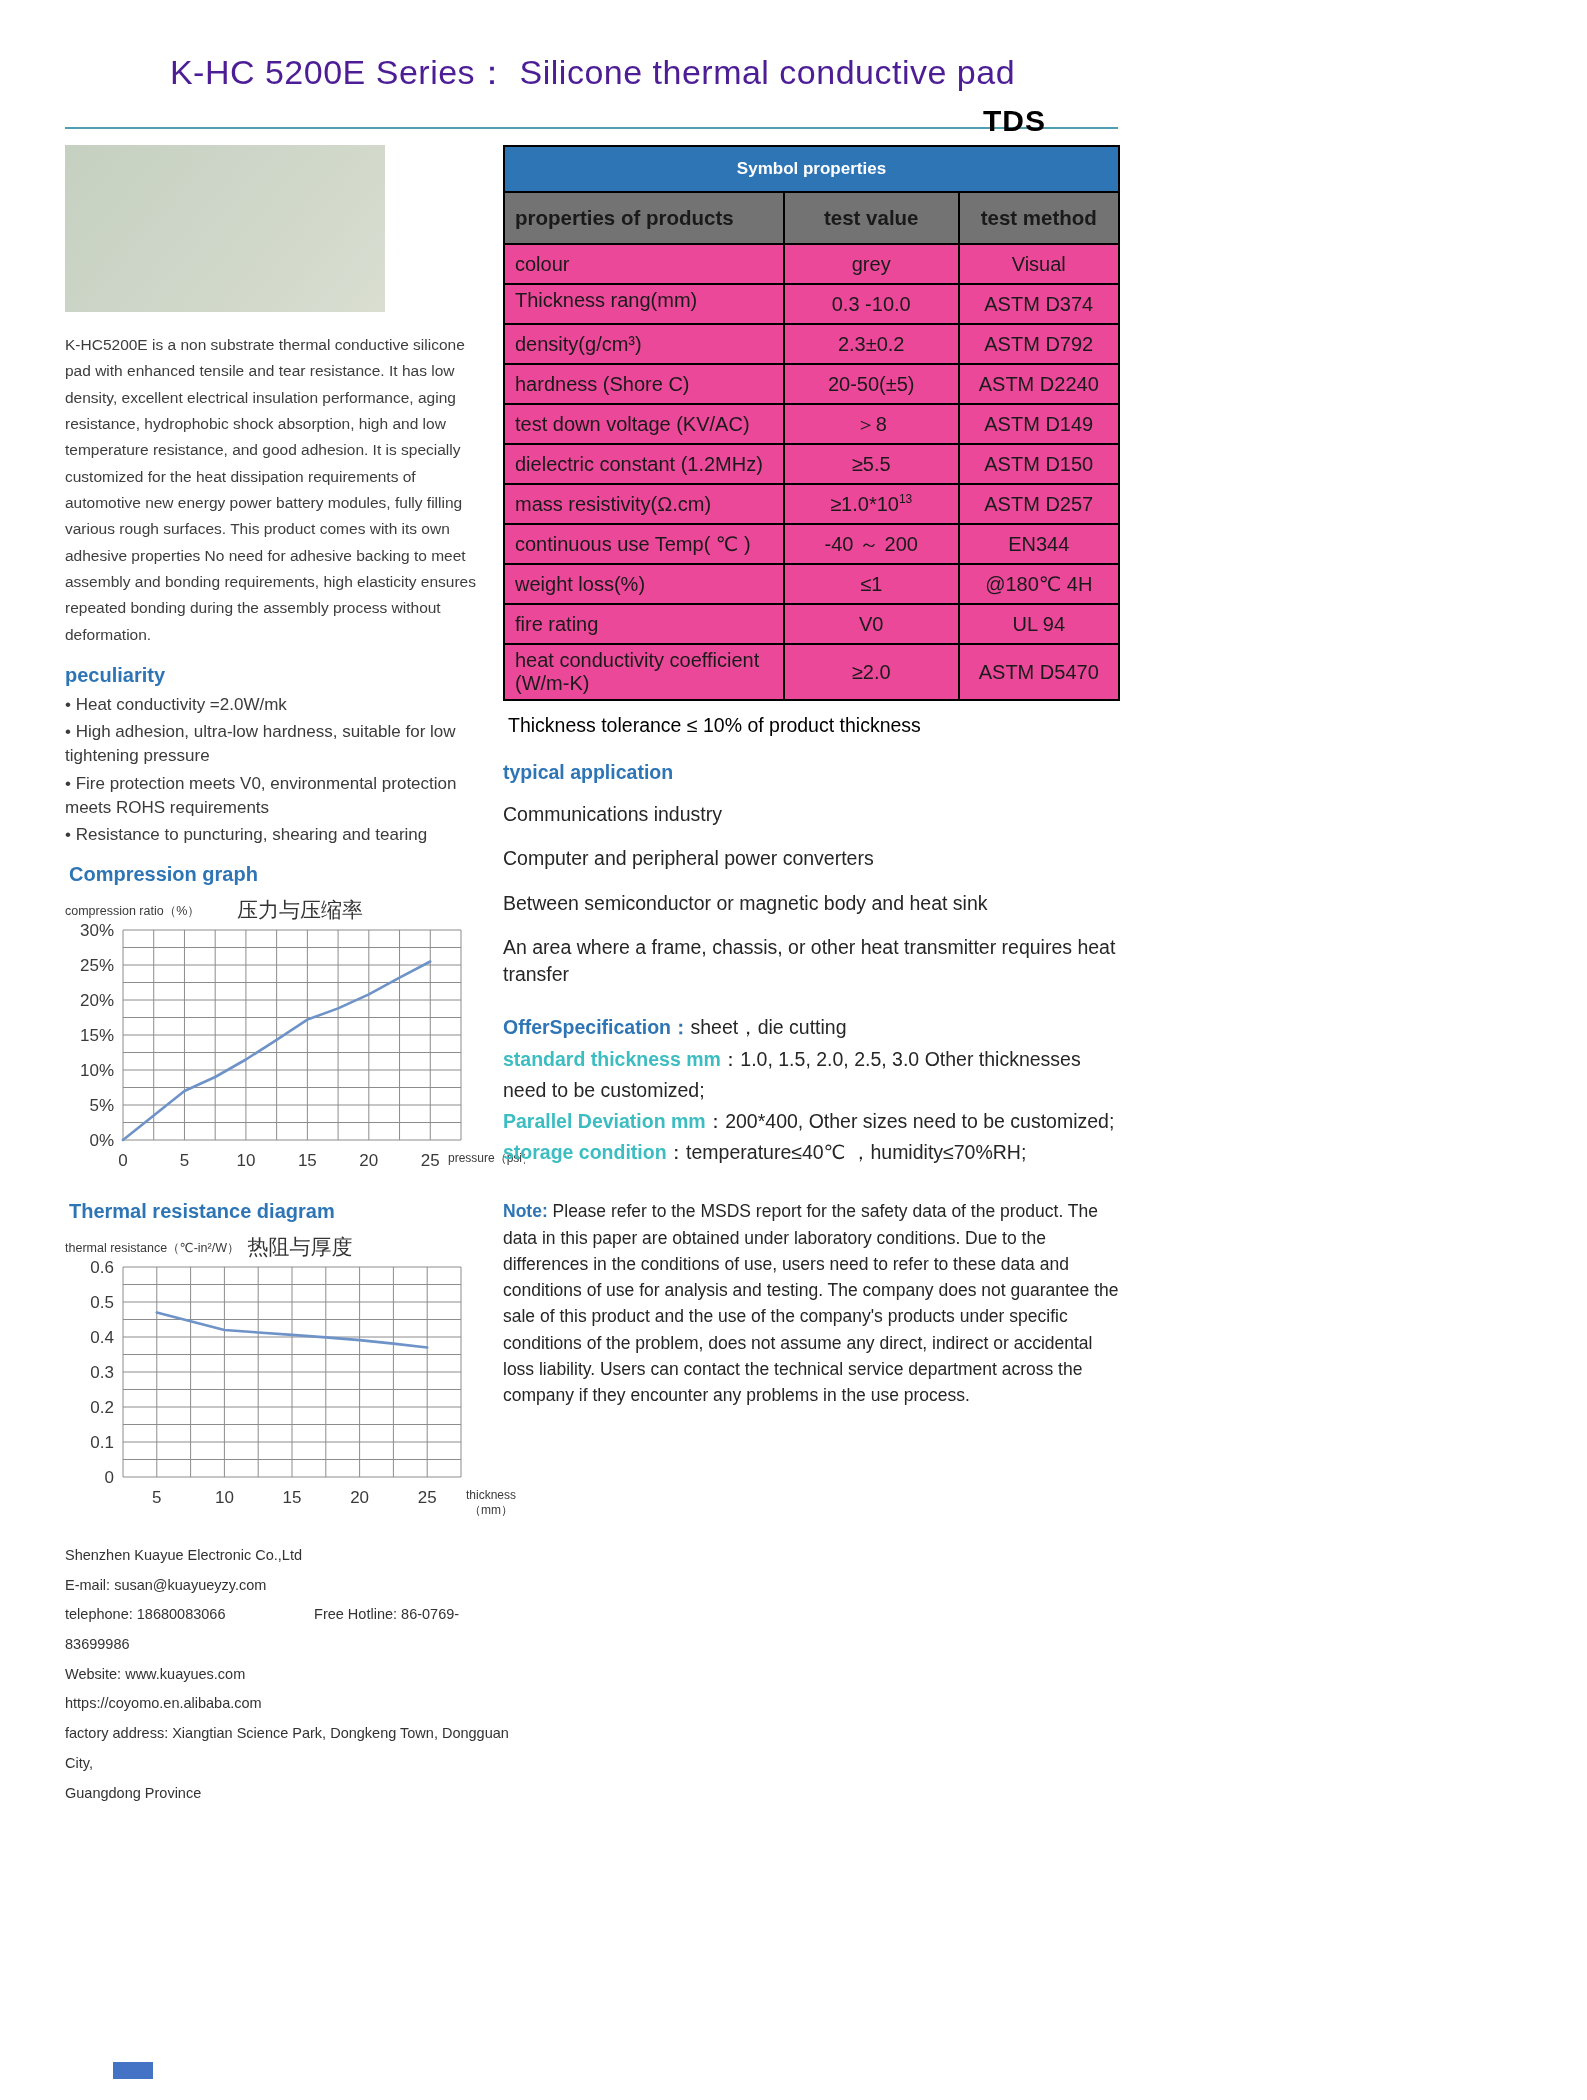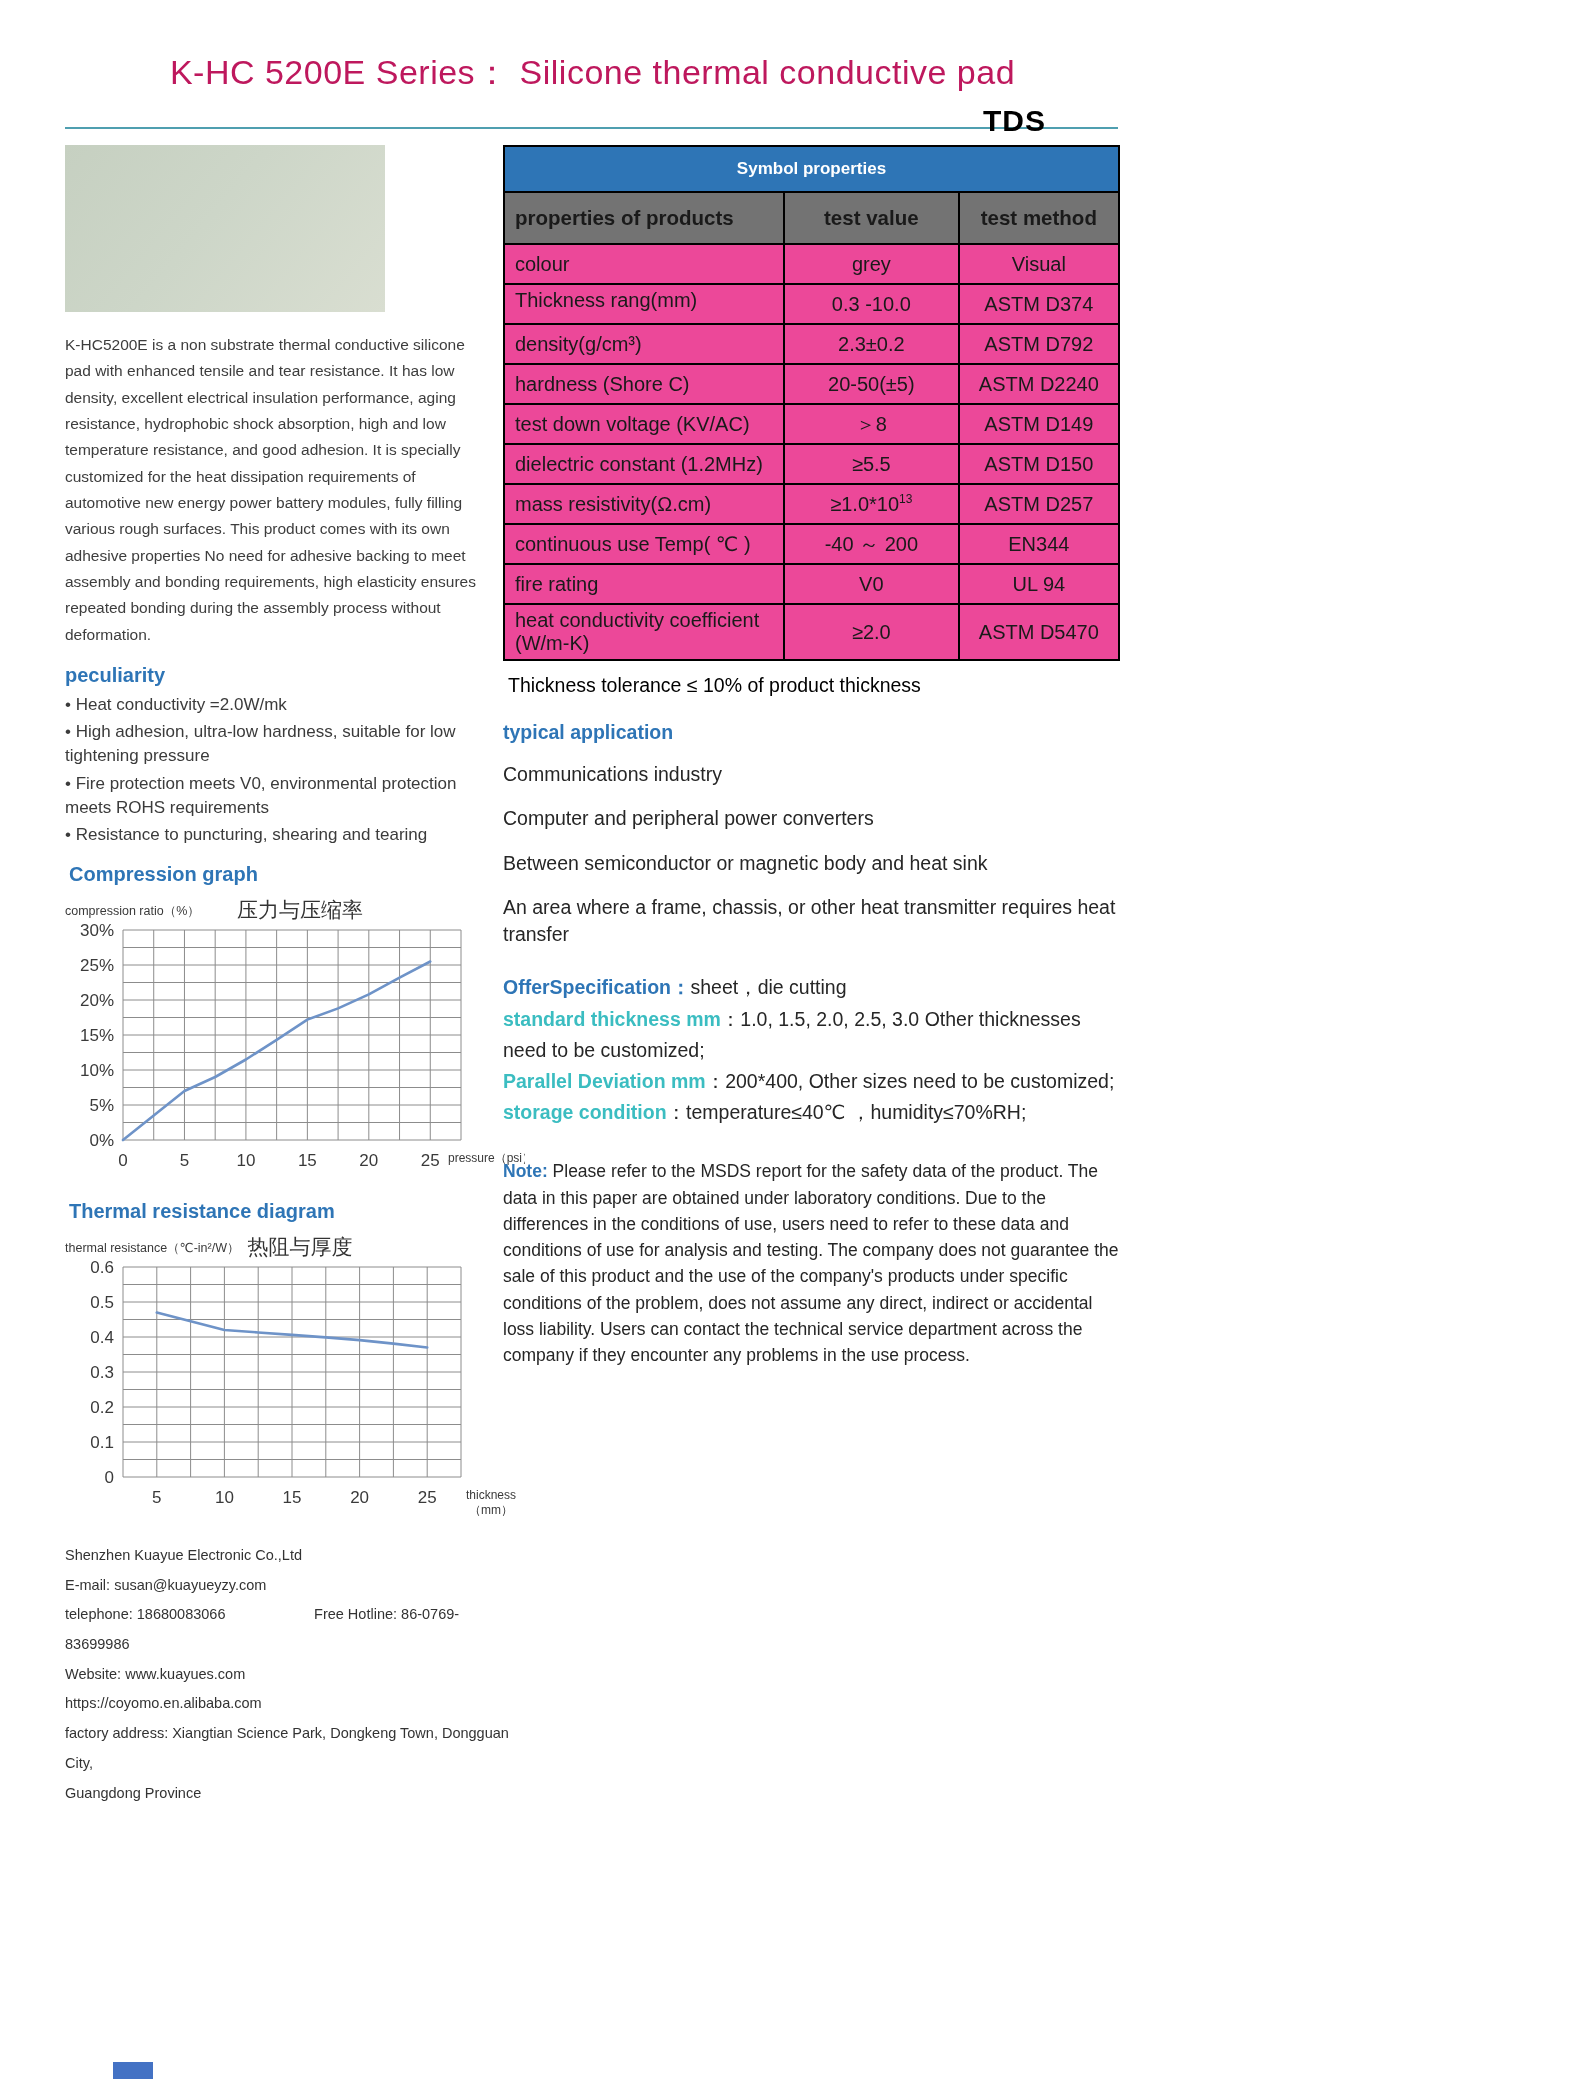--- a/index.html
+++ b/index.html
@@ -2,21 +2,21 @@
 <html><head>
 <meta charset="utf-8">
 <style>
   html,body{margin:0;padding:0;}
   body{
     width:1587px;height:2100px;background:#ffffff;position:relative;
     font-family:"Liberation Sans","DejaVu Sans",sans-serif;color:#1a1a1a;
   }
   .page{position:absolute;inset:0;overflow:hidden;}
   .doc-title{position:absolute;left:65px;top:50px;width:1055px;text-align:center;
-    font-size:34px;font-weight:400;color:#be185d;letter-spacing:.5px;}
+    font-size:34px;font-weight:400;color:#4c1d95;letter-spacing:.5px;}
   .title-rule{position:absolute;left:65px;top:127px;width:1053px;height:2px;background:#4f9fb0;}
   .tds-label{position:absolute;left:983px;top:104px;font-size:30px;font-weight:700;letter-spacing:1px;color:#000;}
   .col-left{position:absolute;left:65px;top:145px;width:445px;}
   .col-right{position:absolute;left:503px;top:145px;width:617px;}
   .product-image{width:320px;height:167px;background:linear-gradient(130deg,#c6d0c1 0%,#cdd6c8 45%,#d9ded1 100%);}
   .description{margin-top:20px;width:428px;font-size:15.5px;line-height:1.7;color:#3d3d3d;}
   .blue-heading{color:#2e75b6;font-weight:700;}
   .pec-heading{font-size:20px;margin:16px 0 6px 0;}
   .pec-item{font-size:17px;line-height:1.42;color:#3b3b3b;margin:3px 0;width:440px;}
   .chart-heading{font-size:20px;margin:16px 0 2px 4px;}
@@ -232,20 +232,25 @@
           <td class="prop">mass resistivity(Ω.cm)</td>
           <td class="val"><span>≥1.0*10</span><sup>13</sup></td>
           <td class="mth">ASTM  D257</td>
         </tr>
         <tr>
           <td class="prop">continuous use Temp( ℃ )</td>
           <td class="val">-40 ～ 200</td>
           <td class="mth">EN344</td>
         </tr>
         <tr>
+          <td class="prop">weight loss(%)</td>
+          <td class="val">≤1</td>
+          <td class="mth">@180℃ 4H</td>
+        </tr>
+        <tr>
           <td class="prop">fire rating</td>
           <td class="val">V0</td>
           <td class="mth">UL 94</td>
         </tr>
         <tr>
           <td class="prop">heat conductivity coefficient (W/m-K)</td>
           <td class="val">≥2.0</td>
           <td class="mth">ASTM  D5470</td>
         </tr>
       </tbody>

